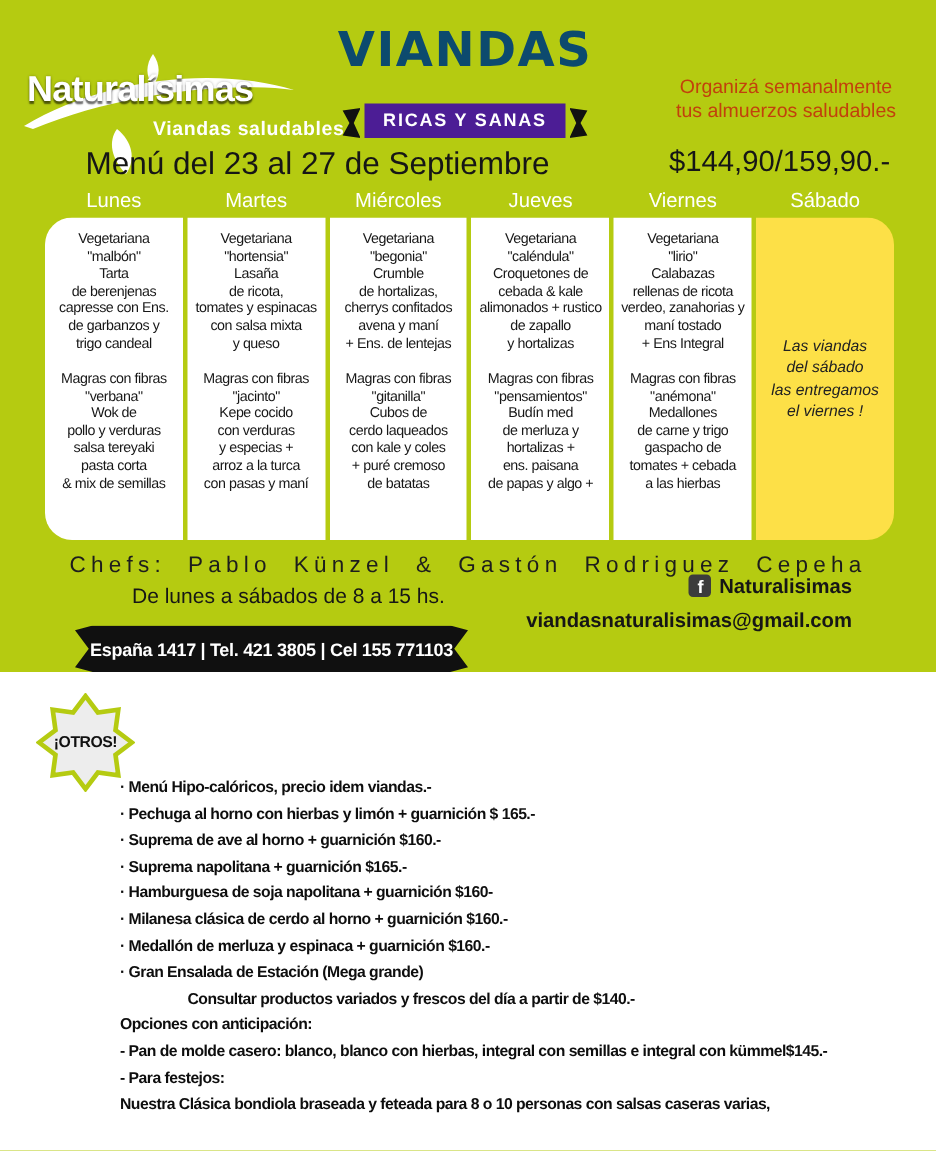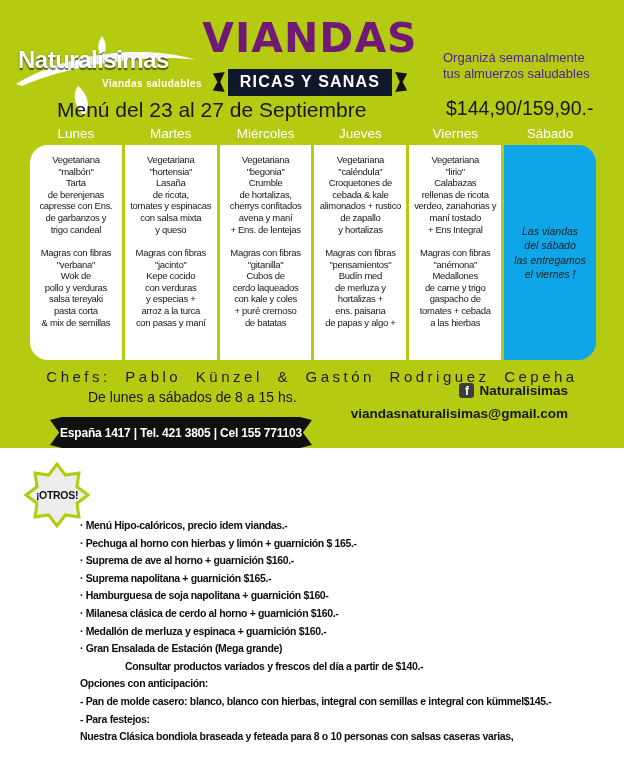--- a/index.html
+++ b/index.html
@@ -5,43 +5,43 @@
   html,body{margin:0;padding:0;}
   body{width:624px;height:767px;background:#ffffff;font-family:"Liberation Sans","DejaVu Sans",sans-serif;overflow:hidden;}
   #flyer{position:relative;width:624px;height:767px;}
 
   .green-bg{position:absolute;left:0;top:0;width:624px;height:448px;background:#b5cb11;}
 
   
   .logo{position:absolute;left:14px;top:34px;width:205px;height:82px;}
   .logo svg{position:absolute;left:0;top:0;width:100%;height:100%;}
   .brand{position:absolute;left:4px;top:12px;font-size:24px;font-weight:700;letter-spacing:-0.5px;color:#fff;text-shadow:0 2px 1px rgba(0,0,0,0.55),0 0 2px rgba(0,0,0,0.3);white-space:nowrap;}
-  .brand-tag{position:absolute;left:88px;top:44px;font-size:10px;font-weight:700;color:#fff;letter-spacing:0.4px;white-space:nowrap;}
-
-  
-  .title{position:absolute;left:190px;top:16px;width:240px;text-align:center;font-family:"DejaVu Sans","Liberation Sans",sans-serif;font-size:41px;line-height:1.1;font-weight:700;letter-spacing:1px;color:#701a75;white-space:nowrap;}
+  .brand-tag{position:absolute;left:88px;top:44px;font-size:13px;font-weight:700;color:#fff;letter-spacing:0.4px;white-space:nowrap;}
+
+  
+  .title{position:absolute;left:190px;top:16px;width:240px;text-align:center;font-family:"DejaVu Sans","Liberation Sans",sans-serif;font-size:32px;line-height:1.1;font-weight:700;letter-spacing:1px;color:#0c4a6e;white-space:nowrap;}
   .ribbon-wrap{position:absolute;left:190px;top:69px;width:240px;display:flex;justify-content:center;}
-  .ribbon{position:relative;background:#0f172a;color:#fff;font-weight:700;font-size:16px;letter-spacing:1.2px;padding:4px 12px 5px;white-space:nowrap;}
+  .ribbon{position:relative;background:#4c1d95;color:#fff;font-weight:700;font-size:12px;letter-spacing:1.2px;padding:4px 12px 5px;white-space:nowrap;}
   .ribbon::before{content:"";position:absolute;left:-15px;top:3px;width:12px;height:20px;background:#111;
     clip-path:polygon(0 8%,100% 0,62% 50%,100% 100%,0 92%,38% 50%);}
   .ribbon::after{content:"";position:absolute;right:-15px;top:3px;width:12px;height:20px;background:#111;
     clip-path:polygon(100% 8%,0 0,38% 50%,0 100%,100% 92%,62% 50%);}
 
-  .slogan{position:absolute;left:443px;top:50px;width:162px;text-align:left;font-size:13px;line-height:15.5px;color:#4c1d95;}
+  .slogan{position:absolute;left:443px;top:50px;width:162px;text-align:center;font-size:13px;line-height:15.5px;color:#c2410c;}
   .period{position:absolute;left:57px;top:98px;font-size:21px;color:#161616;white-space:nowrap;}
   .price{position:absolute;left:446px;top:97px;font-size:19.5px;color:#161616;white-space:nowrap;}
 
   
   .day-labels{position:absolute;left:30px;top:126px;width:566px;display:flex;gap:3px;}
   .day-label{flex:1;text-align:center;color:#fff;font-size:13.5px;}
   .table{position:absolute;left:30px;top:145px;width:566px;height:215px;display:flex;gap:3px;border-radius:18px;overflow:hidden;}
   .col{flex:1;background:#fff;padding-top:9px;}
   .blk{font-size:9.5px;font-weight:400;line-height:11.6px;letter-spacing:-0.3px;text-align:center;white-space:pre-line;color:#171717;}
   .blk.first{height:93px;}
-  .note-col{display:flex;align-items:center;justify-content:center;padding-top:0;font-style:italic;font-weight:400;font-size:10.5px;line-height:14.5px;text-align:center;white-space:pre-line;color:#222;background:#0ea5e9;flex:1;}
+  .note-col{display:flex;align-items:center;justify-content:center;padding-top:0;font-style:italic;font-weight:400;font-size:10.5px;line-height:14.5px;text-align:center;white-space:pre-line;color:#222;background:#fde047;flex:1;}
 
   
   .chefs{position:absolute;left:0;top:368px;width:624px;text-align:center;font-size:15px;letter-spacing:3.5px;word-spacing:7px;color:#1d1d1d;white-space:nowrap;}
   .hours{position:absolute;left:88px;top:389px;font-size:14px;color:#161616;white-space:nowrap;}
   .fb{position:absolute;right:56px;top:383px;text-align:right;}
   .fb-row{display:flex;align-items:center;justify-content:flex-end;gap:5px;}
   .fb-icon{width:15px;height:15px;background:#3c3c3c;border-radius:3px;color:#fff;font-size:12px;font-weight:700;display:flex;align-items:center;justify-content:center;line-height:1;}
   .fb-name{font-size:13.5px;font-weight:700;color:#161616;}
   .email{font-size:13.5px;font-weight:700;margin-top:8px;color:#161616;}
   .addr{position:absolute;left:50px;top:417px;width:262px;height:31px;background:#101010;color:#fff;display:flex;align-items:center;justify-content:center;font-size:12px;font-weight:700;letter-spacing:-0.2px;white-space:nowrap;

